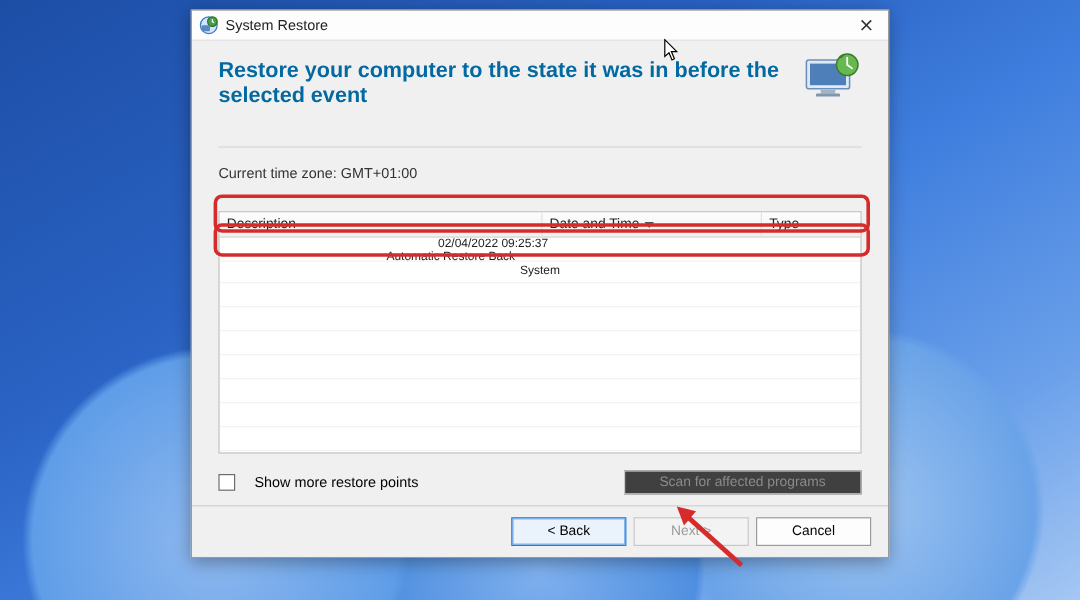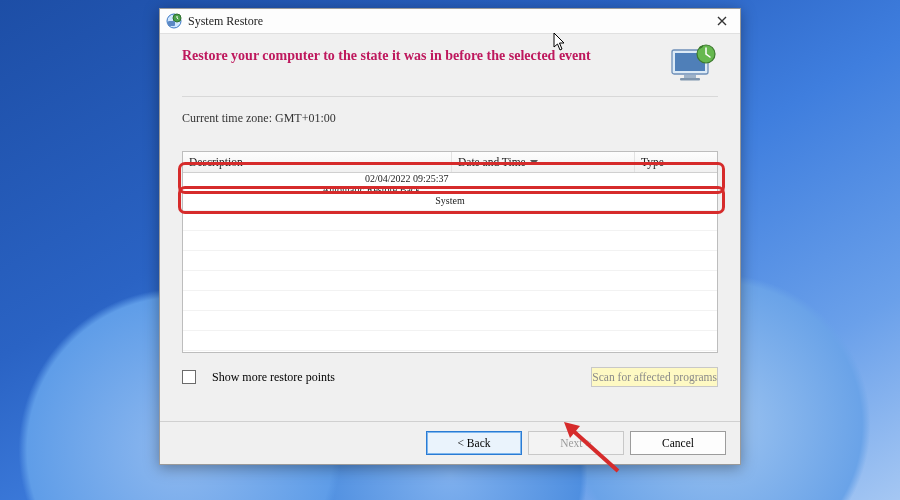--- a/index.html
+++ b/index.html
@@ -3,48 +3,48 @@
 <meta charset="utf-8">
 <style>
   html,body{margin:0;padding:0;width:900px;height:500px;overflow:hidden;font-family:"Segoe UI",Tahoma,sans-serif;font-size:12px;color:#000;}
   .desktop{position:relative;width:900px;height:500px;
     background:
       radial-gradient(circle at 20% 90%,#8fb9ef 0,#5f9de8 18%,transparent 19%),
       radial-gradient(circle at 50% 95%,#7fb0ee 0,#4f8fe0 20%,transparent 21%),
       radial-gradient(circle at 80% 85%,#9cc3f0 0,#6aa3e8 17%,transparent 18%),
       linear-gradient(150deg,#1d4ea6 0%,#2a63c4 35%,#3f7ede 55%,#6aa0ea 80%,#a5c7f3 100%);
   }
-  .window{position:absolute;left:159px;top:8px;width:580px;height:455px;background:#f0f0f0;border:1px solid #9a9a9a;box-shadow:0 3px 14px rgba(0,0,0,.35);font-family:Liberation Serif, serif;}
+  .window{position:absolute;left:159px;top:8px;width:580px;height:455px;background:#f0f0f0;border:1px solid #9a9a9a;box-shadow:0 3px 14px rgba(0,0,0,.35);}
   .titlebar{height:24px;display:flex;align-items:center;padding:0 6px;background:#fdfdfd;border-bottom:1px solid #e0e0e0;}
   .title-icon{width:16px;height:16px;margin-right:6px;}
   .title-text{font-size:12px;color:#222;}
   .close-btn{margin-left:auto;width:24px;height:20px;display:flex;align-items:center;justify-content:center;cursor:pointer;}
   .close-btn svg{width:10px;height:10px;}
   .header-area{padding:14px 22px 8px 22px;position:relative;}
-  .header-text{font-weight:bold;font-size:14px;color:#be185d;}
+  .header-text{font-weight:bold;font-size:18px;color:#0369a1;}
   .header-icon{position:absolute;right:22px;top:10px;width:48px;height:40px;}
   .divider{height:1px;background:#d8d8d8;margin:24px 22px 0 22px;}
   .content{padding:14px 22px 0 22px;}
   .tz{color:#333;margin-bottom:25px;}
   .table-wrap{border:1px solid #bdbdbd;background:#fff;height:200px;overflow:hidden;}
   .thead{display:flex;height:20px;border-bottom:1px solid #d0d0d0;background:linear-gradient(#fdfdfd,#f1f1f1);font-size:11.5px;color:#222;position:relative;}
   .th{padding:3px 6px;border-right:1px solid #e2e2e2;display:flex;align-items:center;position:relative;}
   .th.sort svg{margin-left:4px;}
   .col-dt{width:170px;} .col-desc{width:256px;} .col-type{flex:1;border-right:none;}
   .row{display:flex;height:19px;align-items:center;font-size:10px;color:#222;border-bottom:1px solid #f0f0f0;flex-direction:column;}
   .row .cell{padding:0 6px;}
   .hl{position:absolute;border:3px solid #d62b2b;border-radius:7px;pointer-events:none;}
   .hl-header{left:178px;top:162px;width:541px;height:26px;}
   .hl-row{left:178px;top:186px;width:541px;height:22px;}
   .grid-lines{position:absolute;left:0;right:0;top:39px;bottom:0;}
   .grid-lines div{height:19px;border-bottom:1px solid #f2f2f2;}
   .below-table{display:flex;align-items:center;margin-top:14px;}
   .chk{display:flex;align-items:center;gap:16px;cursor:pointer;}
   .chk-box{width:12px;height:12px;border:1px solid #6b6b6b;background:#fff;}
-  .scan-btn{margin-left:auto;padding:3px 0;background:#fef9c3;border:1px solid #c8c8c8;color:#8a8a8a;font-size:11.5px;}
+  .scan-btn{margin-left:auto;padding:3px 29px;background:#404040;border:1px solid #c8c8c8;color:#8a8a8a;font-size:11.5px;}
   .footer{position:absolute;left:0;right:0;bottom:0;height:42px;border-top:1px solid #d0d0d0;background:#f0f0f0;display:flex;align-items:center;justify-content:flex-end;padding:0 14px;gap:6px;}
   .btn{min-width:70px;height:22px;padding:0 12px;border:1px solid #9c9c9c;background:#fdfdfd;font-size:11.5px;display:flex;align-items:center;justify-content:center;cursor:pointer;}
   .btn.sel{border:1px solid #2a7bd4;box-shadow:inset 0 0 0 1px #7fb7ee;background:#eaf3fc;}
   .btn.disabled{color:#9b9b9b;border-color:#c8c8c8;background:#f3f3f3;cursor:default;}
   .cursor{position:absolute;left:553px;top:32px;pointer-events:none;}
   .arrow{position:absolute;left:558px;top:416px;pointer-events:none;}
   .watermark{position:absolute;right:10px;bottom:8px;display:flex;align-items:center;gap:8px;color:#fff;text-shadow:0 1px 2px rgba(0,0,0,.4);}
   .wm-logo{width:28px;height:28px;}
   .wm-text{display:flex;flex-direction:column;line-height:1.15;}
   .wm-cn{font-size:14px;font-weight:500;letter-spacing:1px;}

